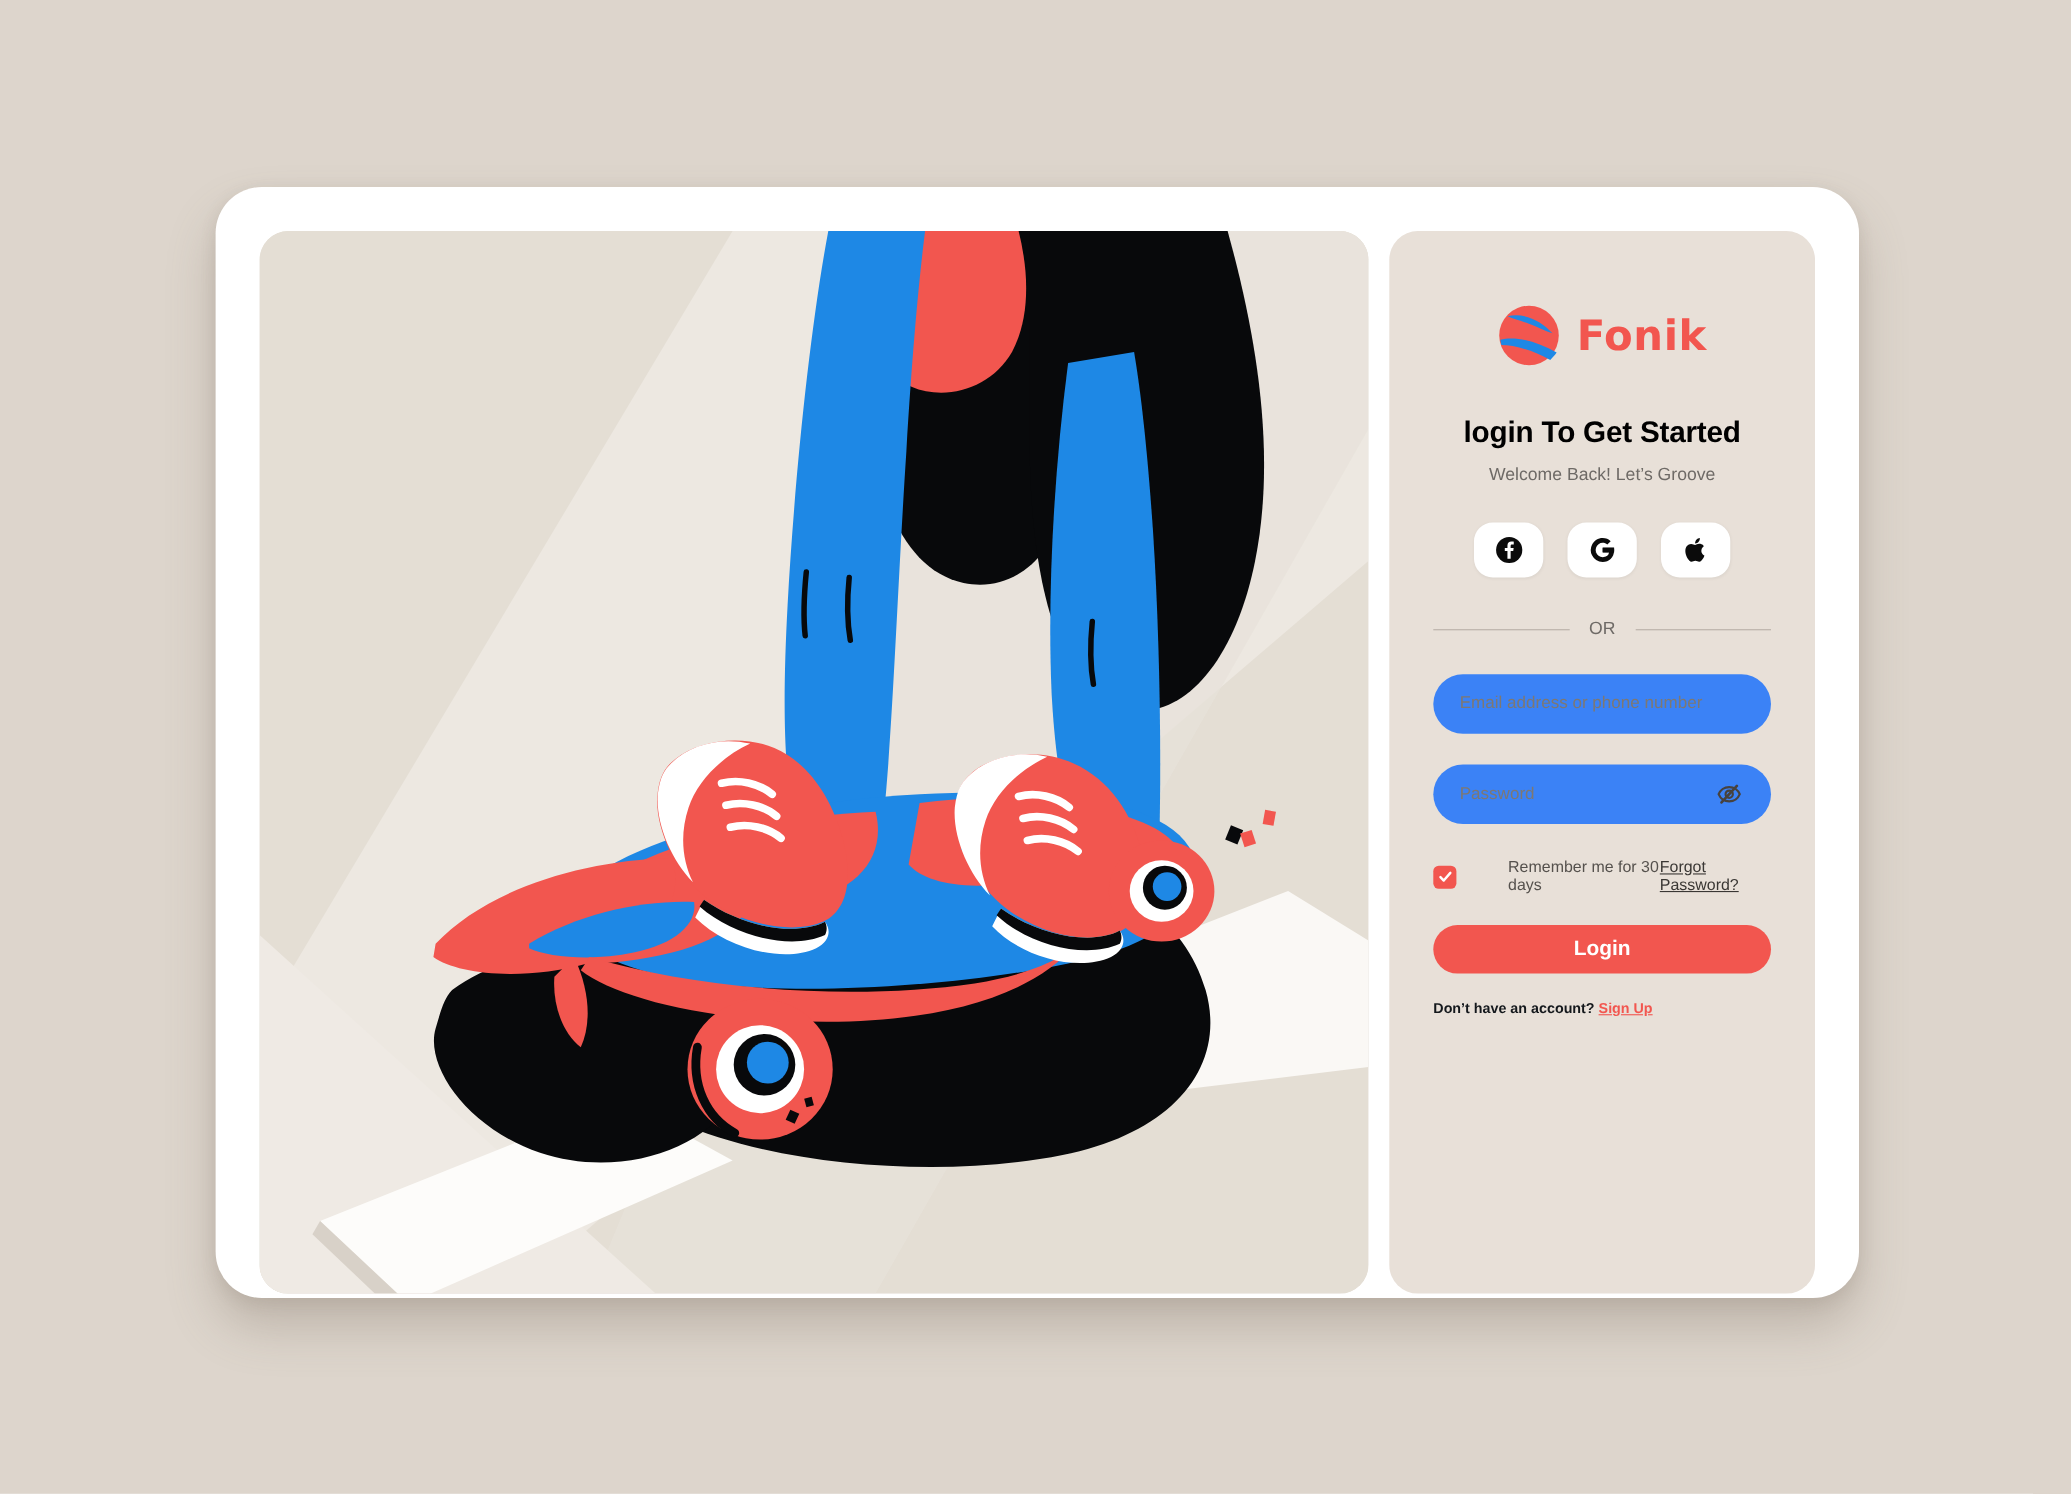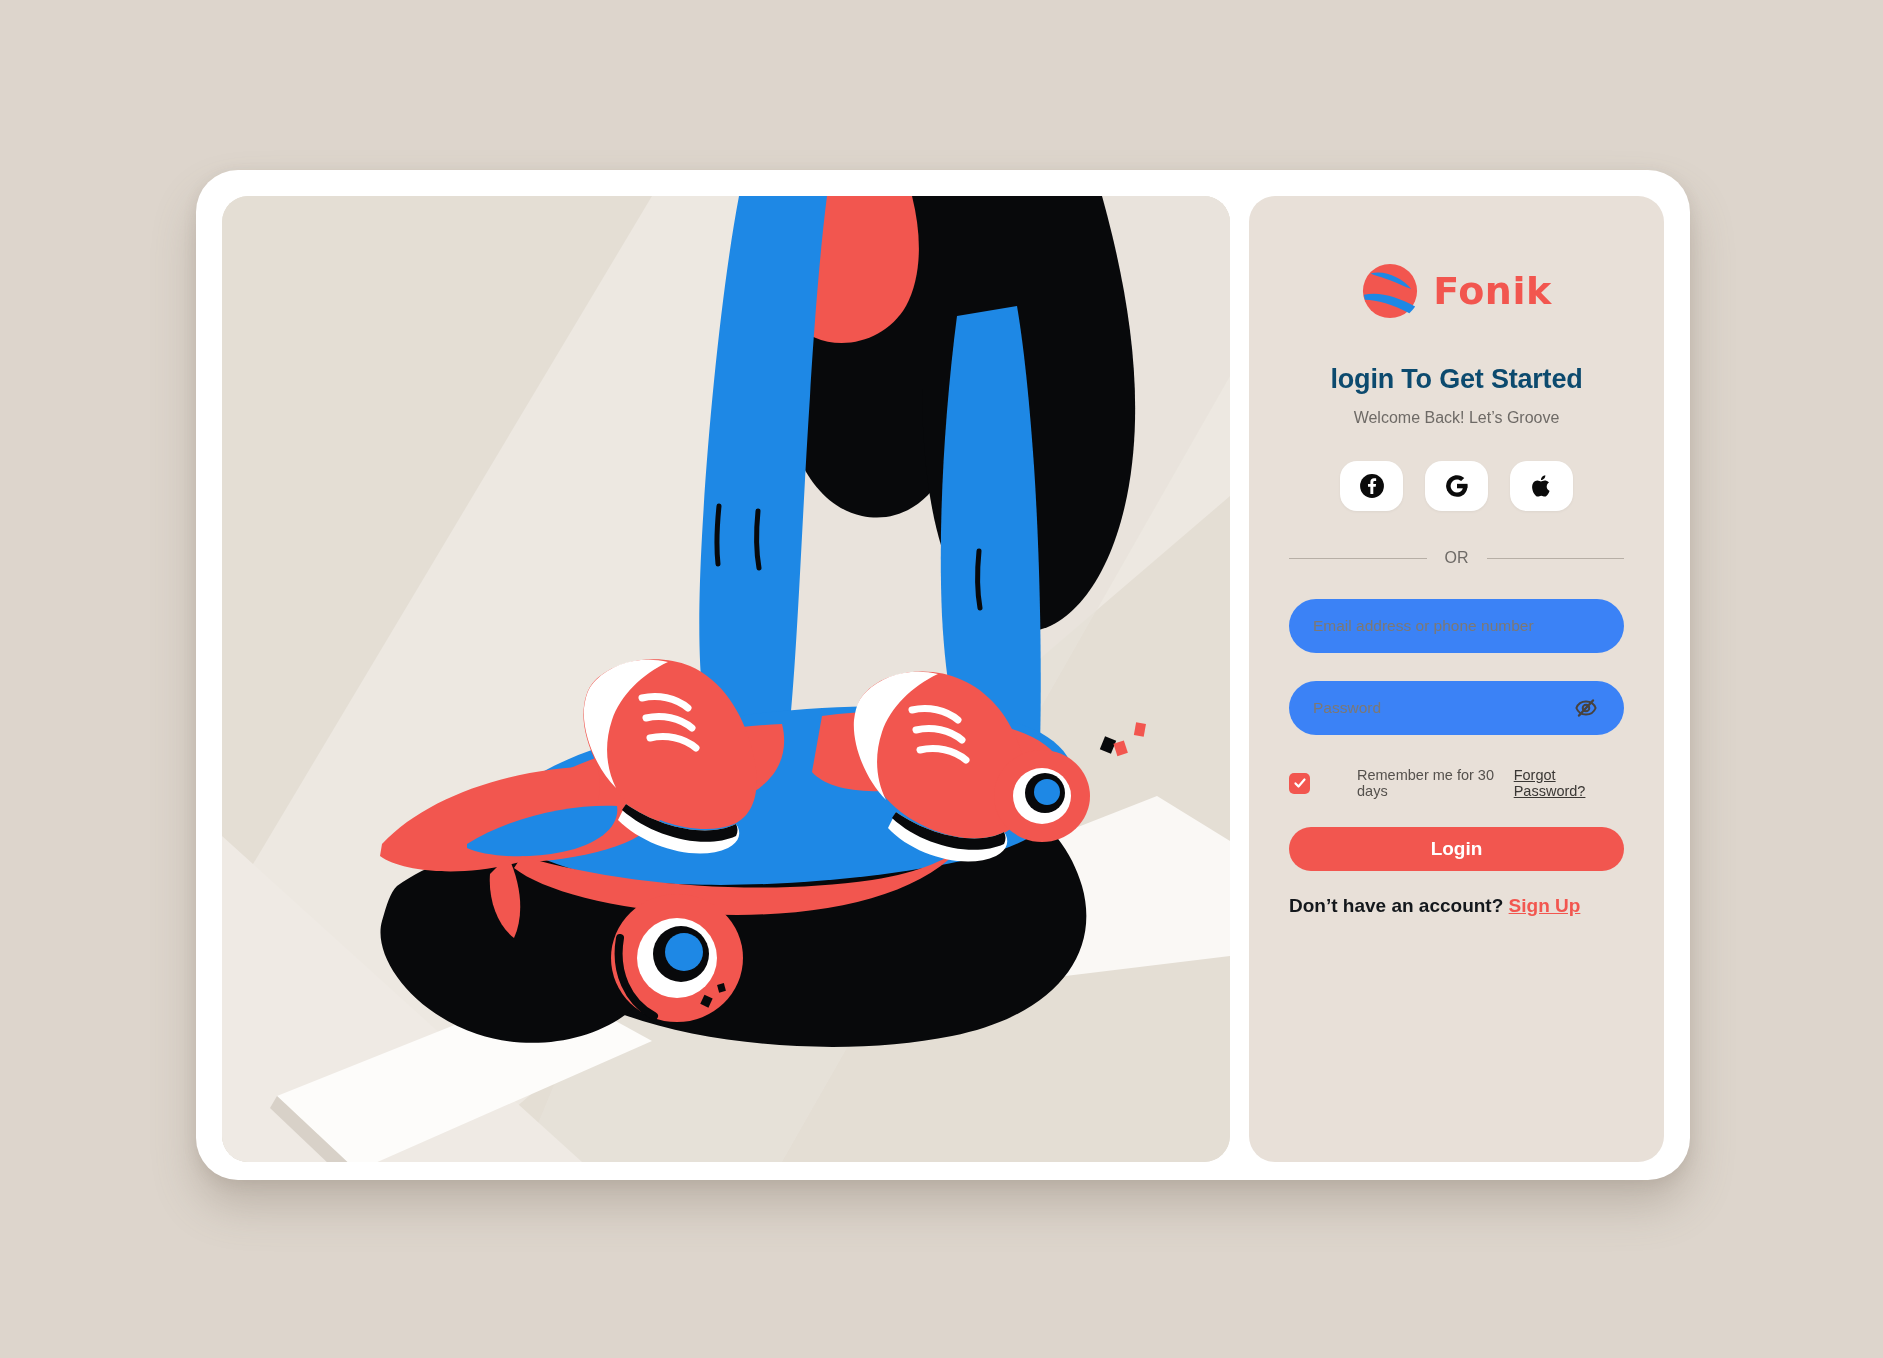--- a/index.html
+++ b/index.html
@@ -17,21 +17,21 @@
   .card {
     position: absolute;
     left: 196px;
     top: 170px;
     width: 1494px;
     height: 1010px;
     background: #FFFFFF;
     border-radius: 42px;
     box-shadow: 0 26px 44px rgba(120,105,92,0.30), 0 4px 14px rgba(120,105,92,0.14);
     display: flex;
-    padding: 26px;
+    padding: 40px;
     gap: 19px;
   }
 
   
   .illus-panel {
     width: 1008px;
     height: 966px;
     border-radius: 26px;
     background: #E4DED4;
     position: relative;
@@ -66,21 +66,21 @@
     font-size: 38px;
     font-weight: 700;
     color: #F2564F;
     letter-spacing: 0.5px;
     font-family: "DejaVu Sans", sans-serif;
   }
 
   .heading {
     font-size: 27px;
     font-weight: 700;
-    color: #0c4a6e;
+    color: #000000;
     letter-spacing: -0.2px;
     margin-bottom: 14px;
     text-align: center;
   }
   .subheading {
     font-size: 16px;
     color: #6E6A66;
     margin-bottom: 34px;
     text-align: center;
   }
@@ -172,21 +172,21 @@
     color: #FFFFFF;
     font-size: 19px;
     font-weight: 600;
     cursor: pointer;
     font-family: "Liberation Sans", sans-serif;
     margin-bottom: 24px;
   }
 
   .signup-row {
     width: 100%;
-    font-size: 19px;
+    font-size: 13px;
     font-weight: 700;
     color: #14181C;
     text-align: left;
   }
   .signup-link {
     color: #F2564F;
     text-decoration: underline;
     cursor: pointer;
     font-weight: 700;
   }

